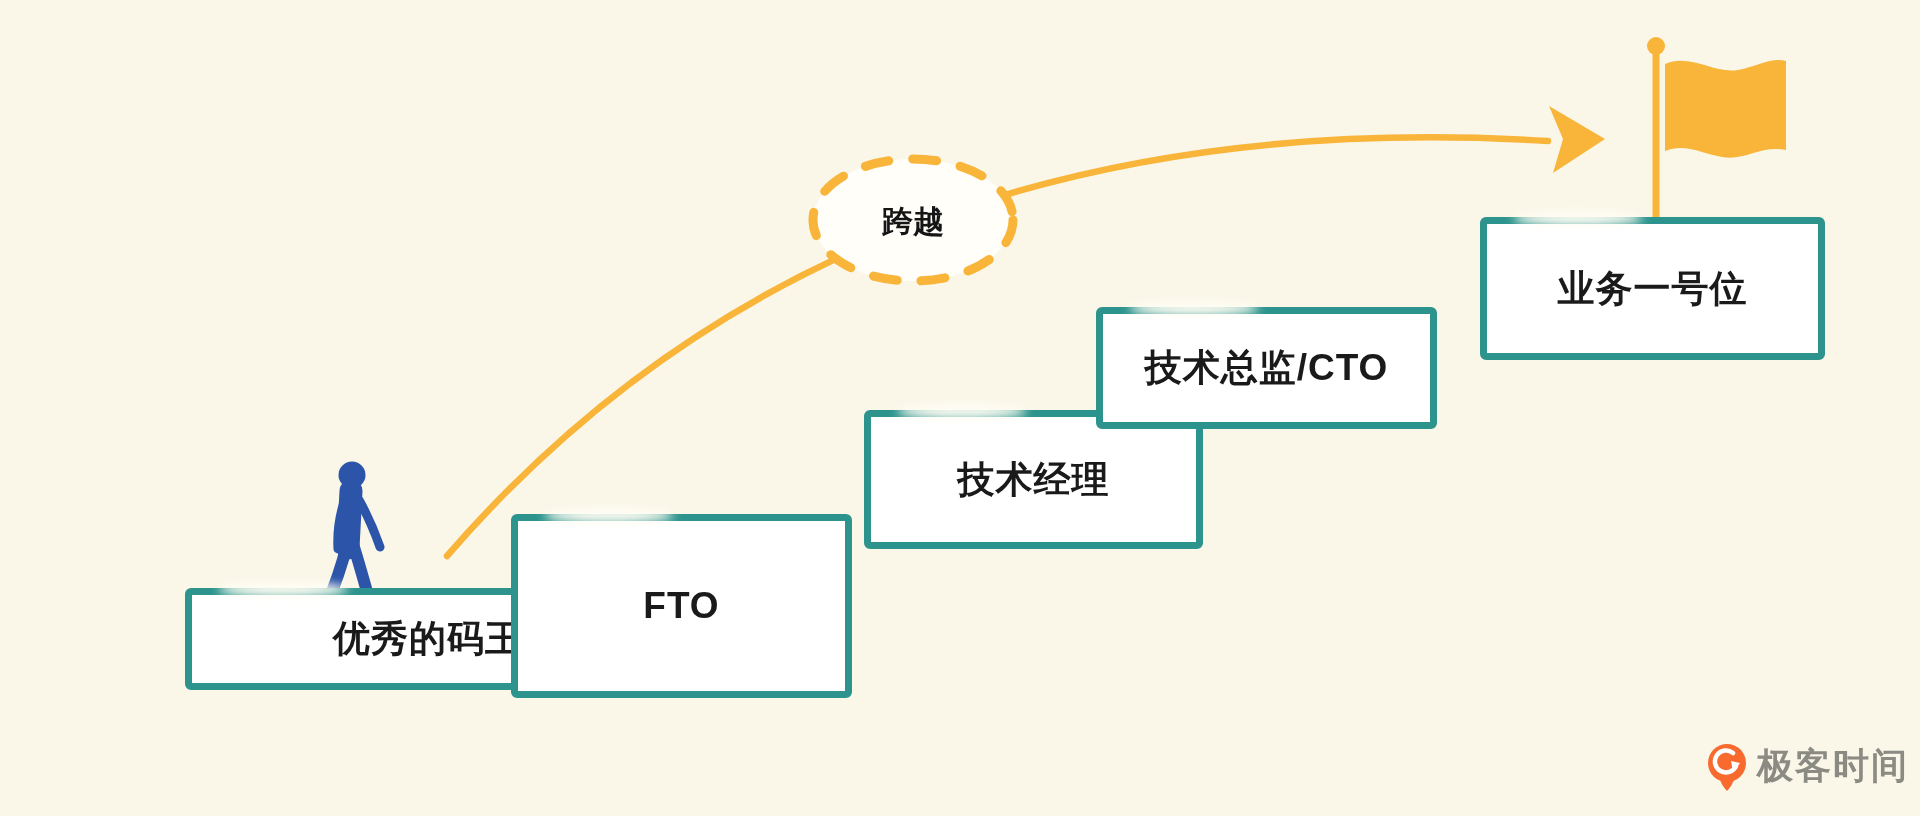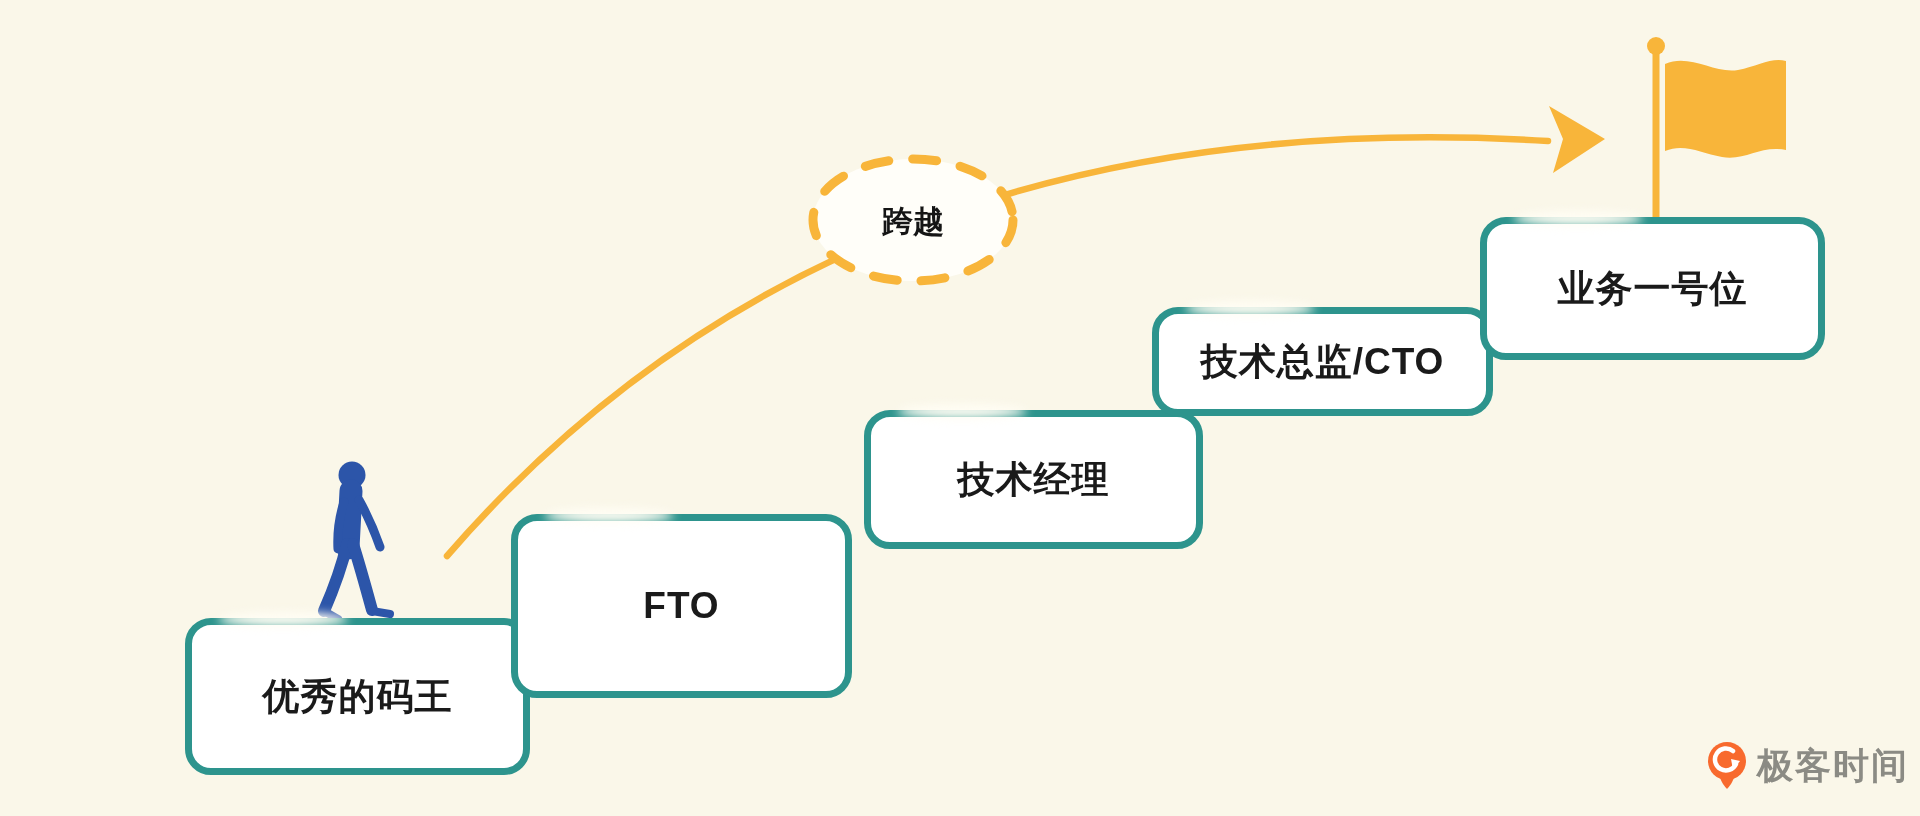--- a/index.html
+++ b/index.html
@@ -11,39 +11,39 @@
     position:relative;
     width:1920px;height:816px;
     overflow:hidden;
     background:#faf7e9;
   }
   svg.art{position:absolute;left:0;top:0;z-index:1;}
   .step{
     position:absolute;z-index:2;box-sizing:border-box;
     background:#ffffff;
     border:7px solid #2d948d;
-    border-radius:26px;
+    border-radius:6px;
     display:flex;align-items:center;justify-content:center;
   }
   .step-label{
     font-size:37px;font-weight:600;color:#1a1a1a;letter-spacing:1px;
     white-space:nowrap;
   }
   .hl{
     position:absolute;top:-13px;left:26px;width:130px;height:15px;
     background:#fffdf4;filter:blur(5px);border-radius:50%;
   }
-  .s1{left:185px;top:618px;width:345px;height:157px;}
+  .s1{left:185px;top:588px;width:345px;height:102px;justify-content:flex-end;}
   .s2{left:511px;top:514px;width:341px;height:184px;}
   .s3{left:864px;top:410px;width:339px;height:139px;}
-  .s4{left:1152px;top:307px;width:341px;height:109px;}
+  .s4{left:1096px;top:307px;width:341px;height:122px;}
   .s5{left:1480px;top:217px;width:345px;height:143px;}
   .logo{
     position:absolute;z-index:3;left:1706px;top:742px;
-    display:flex;align-items:flex-start;gap:9px;
+    display:flex;align-items:flex-end;gap:9px;
   }
   .logo-text{
     font-size:36px;color:#8b8b84;font-weight:600;letter-spacing:2px;
     white-space:nowrap;
   }
 </style>
 </head>
 <body>
 
 <div class="stage">

